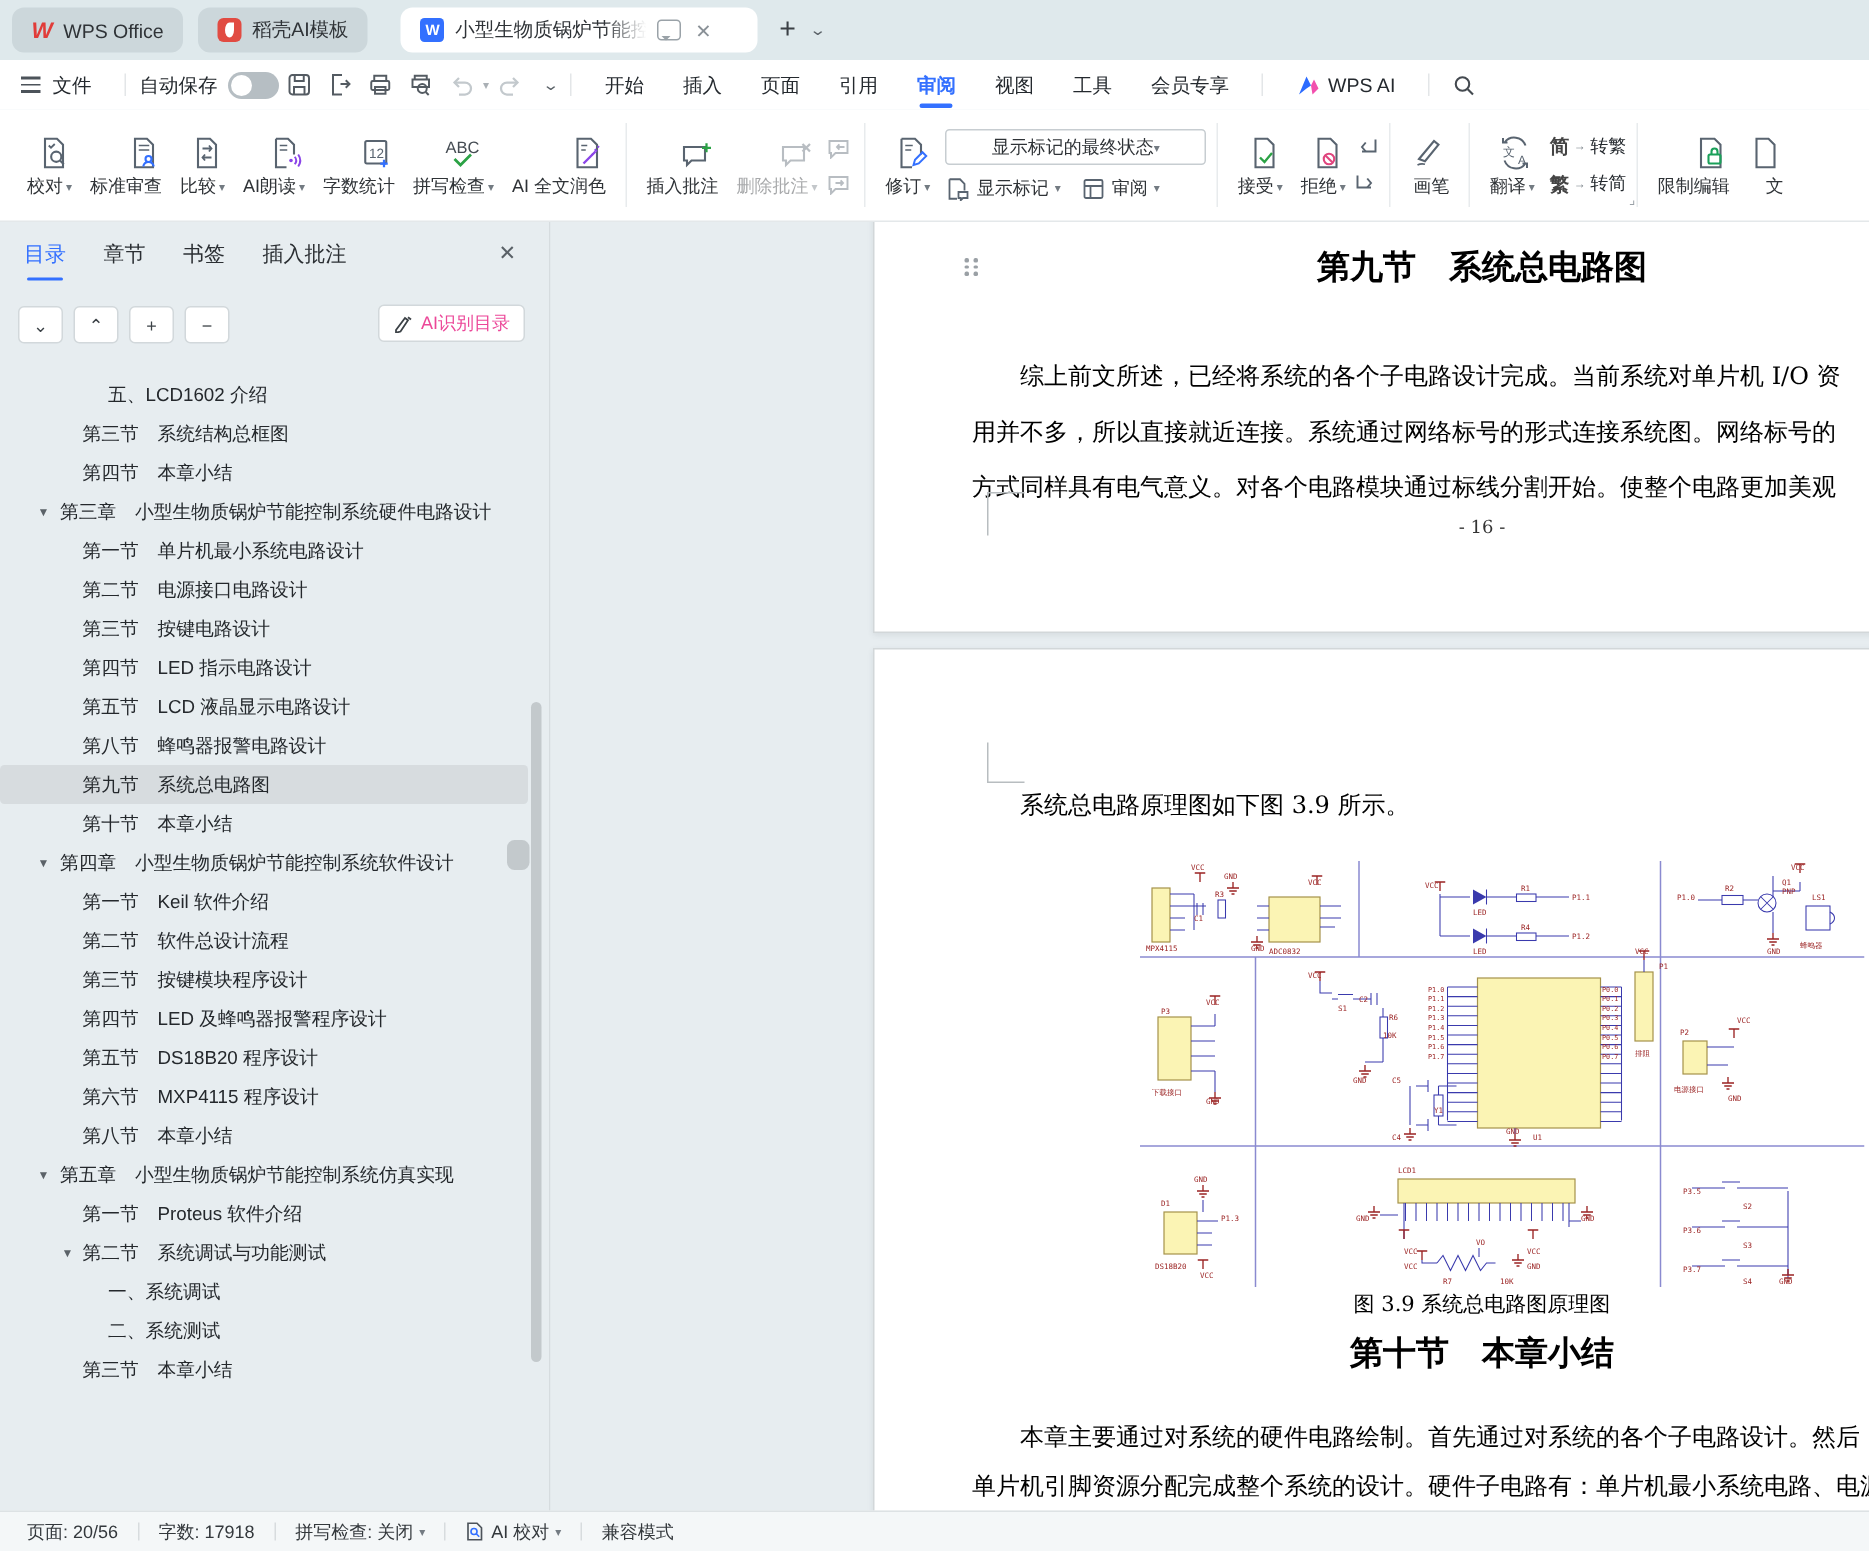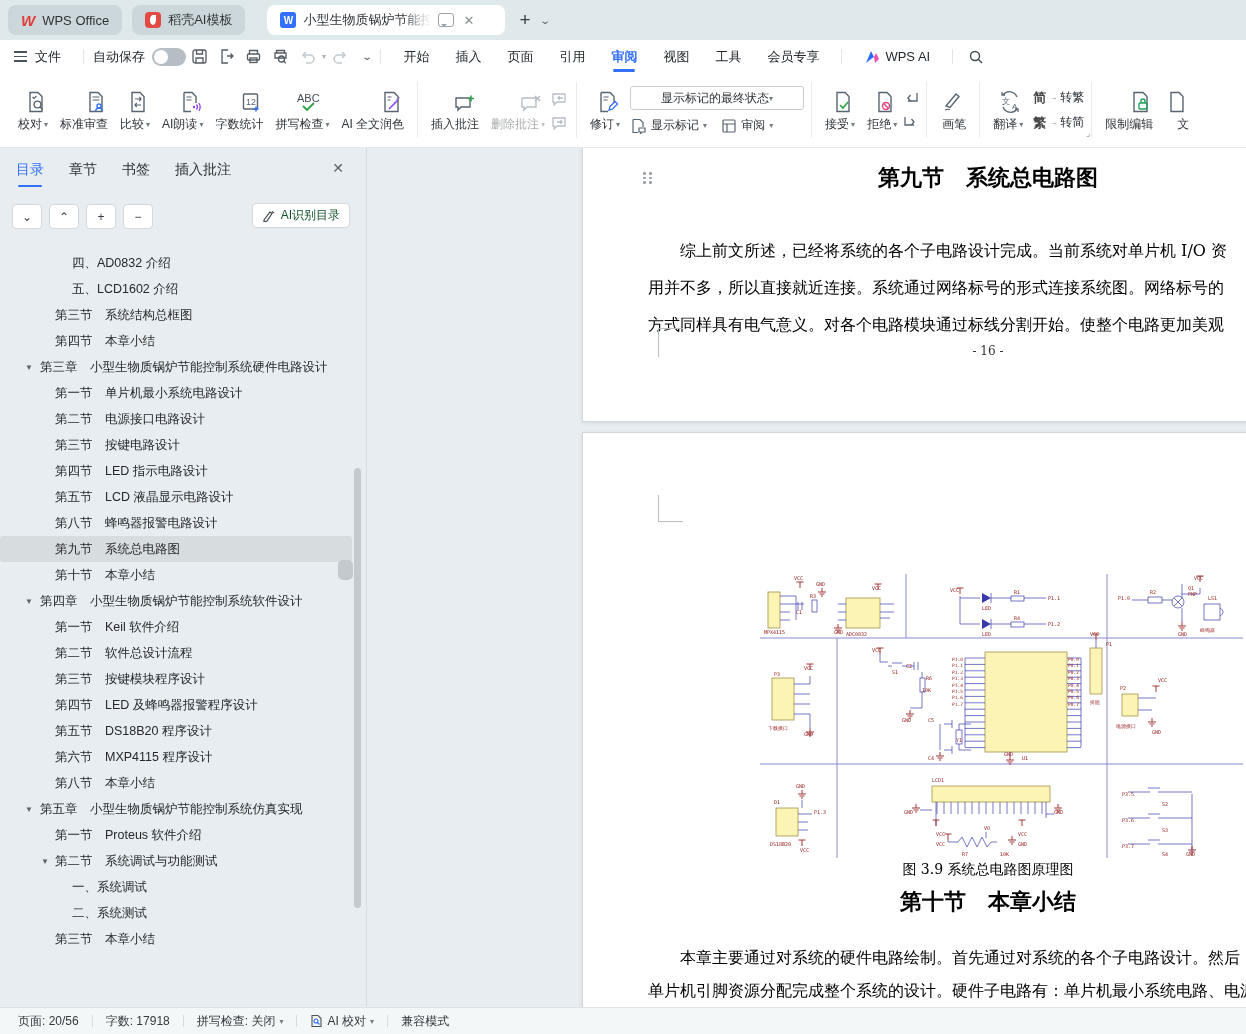--- a/index.html
+++ b/index.html
@@ -67,21 +67,21 @@
   .sidebar{width:366px;flex:none;position:relative;border-right:1px solid #d6dcdf;background:#e7edf0;overflow:hidden}
   .stabs{position:absolute;top:13px;left:16px;display:flex;gap:25px;font-size:14px;color:#2b2f33}
   .stab{position:relative;padding-bottom:6px}
   .stab.active{color:#3370ff}
   .stab.active::after{content:"";position:absolute;left:2px;right:2px;bottom:-2px;height:2.5px;background:#3370ff;border-radius:2px}
   .sclose{position:absolute;top:12px;right:22px;font-size:14px;color:#5a6167}
   .stools{position:absolute;top:56px;left:12px;display:flex;gap:7px}
   .tool{width:28px;height:23px;background:#fff;border:1px solid #d2d8db;border-radius:4px;display:flex;
        align-items:center;justify-content:center;font-size:12px;color:#3c4247}
   .aibtn{position:absolute;top:55px;right:16px;height:23px;background:#fff;border:1px solid #d2d8db;border-radius:4px;
-       display:flex;align-items:center;gap:5px;padding:0 9px;font-size:12px;color:#14532d}
+       display:flex;align-items:center;gap:5px;padding:0 9px;font-size:12px;color:#ec4899}
   .toc{position:absolute;top:102px;left:0;right:14px;bottom:0;overflow:hidden}
   .toc-row{height:26px;display:flex;align-items:center;font-size:12.5px;color:#24282c;position:relative;
        white-space:nowrap;border-radius:3px}
   .lvl1{padding-left:40px}.lvl2{padding-left:55px}.lvl3{padding-left:72px}
   .tcaret{position:absolute;font-size:8px;color:#5b6268;top:9px}
   .lvl1 .tcaret{left:25px}.lvl2 .tcaret{left:41px}
   .selected{background:#d7dcdf}
   .sb-thumb{position:absolute;right:5px;top:320px;width:7px;height:440px;border-radius:4px;background:#c3c9cc}
   .pane-handle{position:absolute;left:338px;top:412px;width:15px;height:20px;border-radius:5px;background:#c3c9cc}
 
@@ -517,23 +517,20 @@
     </div>
     <div class="aibtn">
       <svg width="14" height="13" viewBox="0 0 14 13" fill="none" stroke="#3c4247" stroke-width="1.2">
           <path d="m2 11 6-8 2 1.5L5 12l-3 .8z"></path>
           <path d="M10 2.5 12 4"></path>
         </svg>
       <span>AI识别目录</span>
     </div>
     <div class="toc">
         <div class="toc-row lvl3">
-          <span>四、AD0832 介绍</span>
-        </div>
-        <div class="toc-row lvl3">
           <span>五、LCD1602 介绍</span>
         </div>
         <div class="toc-row lvl2">
           <span>第三节　系统结构总框图</span>
         </div>
         <div class="toc-row lvl2">
           <span>第四节　本章小结</span>
         </div>
         <div class="toc-row lvl1">
           <span class="tcaret">▼</span>
@@ -629,20 +626,21 @@
         <div class="indent">综上前文所述，已经将系统的各个子电路设计完成。当前系统对单片机 I/O 资</div>
         <div>用并不多，所以直接就近连接。系统通过网络标号的形式连接系统图。网络标号的</div>
         <div>方式同样具有电气意义。对各个电路模块通过标线分割开始。使整个电路更加美观</div>
       </div>
       <div class="cropmark-bl" style="left:75px;top:239px"></div>
       <div class="pagenum" style="top:255px">- 16 -</div>
     </div>
 
     <div class="page page2">
       <div class="cropmark-tl" style="left:75px;top:62px"></div>
+      <div style="position:absolute;left:97px;top:94px;font-size:16px;white-space:nowrap">系统总电路原理图如下图 3.9 所示。</div>
 
       <svg class="fig" style="left:177px;top:141px" width="483" height="284" viewBox="0 0 483 284">
 
         <g>
           <line class="grid" x1="0" y1="64" x2="483" y2="64"></line>
           <line class="grid" x1="0" y1="190" x2="483" y2="190"></line>
           <line class="grid" x1="146" y1="0" x2="146" y2="64"></line>
           <line class="grid" x1="347" y1="0" x2="347" y2="284"></line>
           <line class="grid" x1="77" y1="64" x2="77" y2="284"></line>
         </g>

